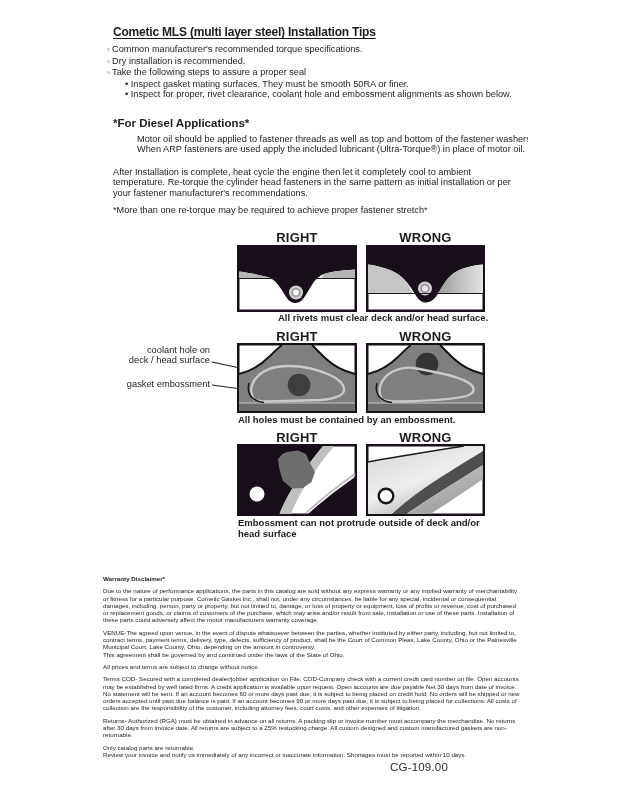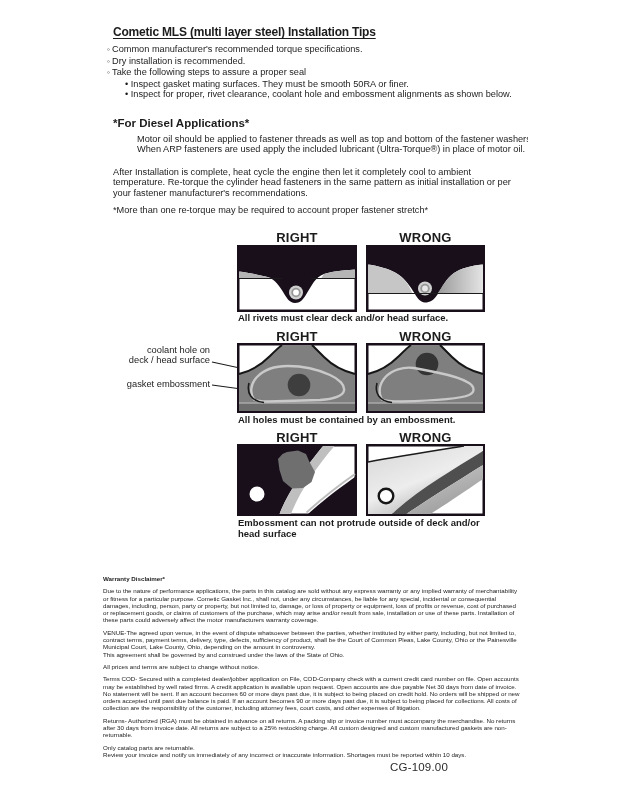--- a/index.html
+++ b/index.html
@@ -58,21 +58,21 @@
     <div class="b">Common manufacturer's recommended torque specifications.</div>
     <div class="b">Dry installation is recommended.</div>
     <div class="b">Take the following steps to assure a proper seal</div>
     <div class="sb">Inspect gasket mating surfaces.  They must be smooth 50RA or finer.</div>
     <div class="sb">Inspect for proper, rivet clearance, coolant hole and embossment alignments as shown below.</div>
   </div>
 
   <div class="abs diesel-h">*For Diesel Applications*</div>
   <div class="abs body-p dp1">Motor oil should be applied to fastener threads as well as top and bottom of the fastener washers. When ARP fasteners are used apply the included lubricant (Ultra-Torque®) in place of motor oil.</div>
   <div class="abs body-p dp2">After Installation is complete, heat cycle the engine then let it completely cool to ambient temperature. Re-torque the cylinder head fasteners in the same pattern as initial installation or per your fastener manufacturer's recommendations.</div>
-  <div class="abs body-p dp3">*More than one re-torque may be required to account proper fastener stretch*</div>
+  <div class="abs body-p dp3">*More than one re-torque may be required to achieve proper fastener stretch*</div>
 
   <div class="abs dlabel col1" style="top:230px;">RIGHT</div>
   <div class="abs dlabel col2" style="top:230px;">WRONG</div>
 
   <div class="abs col1" style="top:245px;">
     <svg width="120" height="67" viewBox="0 0 120 67">
       <rect class="box-border" x="1.25" y="1.25" width="117.5" height="64.5" stroke-width="2.5"></rect>
       <path class="f-black" d="M2 2 H118 V24.5 C104 25.5 94 26.5 87 29 C78 32.5 75 40 70 48 C66 55 63 58 58 58 C52.5 58 49.5 53 45.5 46 C40.5 38 36.5 33.5 28.5 31.5 C18.5 29 10 27.5 2 26.5 Z"></path>
       <path class="f-deck" d="M2 26.5 C10 27.5 18.5 29 28.5 31.5 L36 33.5 H2 Z"></path>
       <path class="f-deck" d="M118 24.5 V33.5 H84 L87 29 C94 26.5 104 25.5 118 24.5 Z"></path>
@@ -96,21 +96,21 @@
       <path class="f-black" d="M2 2 H117 V19.5 C103 21 94.5 23.5 88 28 C80 33.5 76.5 42 71.5 49.5 C67.5 55.5 64 57.5 59 57.5 C54 57.5 51 52.5 47 46 C42 38 37.5 32.5 30 28 C22.5 23.5 12 21 2 19.5 Z"></path>
       <path fill="#c6c6c6" d="M2 19.5 C12 21 22.5 23.5 30 28 C37.5 32.5 42 38 46.5 48.5 L2 48.5 Z"></path>
       <path fill="url(#g1b)" d="M117 19.5 C103 21 94.5 23.5 88 28 C80 33.5 76.5 42 71.5 48.5 L117 48.5 Z"></path>
       <circle cx="59" cy="43.5" r="7" class="f-rivet-outer"></circle>
       <circle cx="59" cy="43.5" r="4.7" class="f-rivet-mid"></circle>
       <circle cx="59" cy="43.5" r="2.9" fill="#e8e8e8"></circle>
       <path class="st-ink" d="M2 48.5 H117" stroke-width="1.2" fill="none"></path>
     </svg>
   </div>
 
-  <div class="abs cap" style="top:313px;">All rivets must clear deck and/or head surface.</div>
+  <div class="abs cap" style="top:313px;margin-left:40px;">All rivets must clear deck and/or head surface.</div>
 
   <div class="abs dlabel col1" style="top:329px;">RIGHT</div>
   <div class="abs dlabel col2" style="top:329px;">WRONG</div>
 
   <div class="abs sidelabel" style="left:90px;top:345px;">
     <div>coolant hole on</div>
     <div>deck / head surface</div>
   </div>
   <div class="abs sidelabel" style="left:90px;top:379px;">gasket embossment</div>
 

